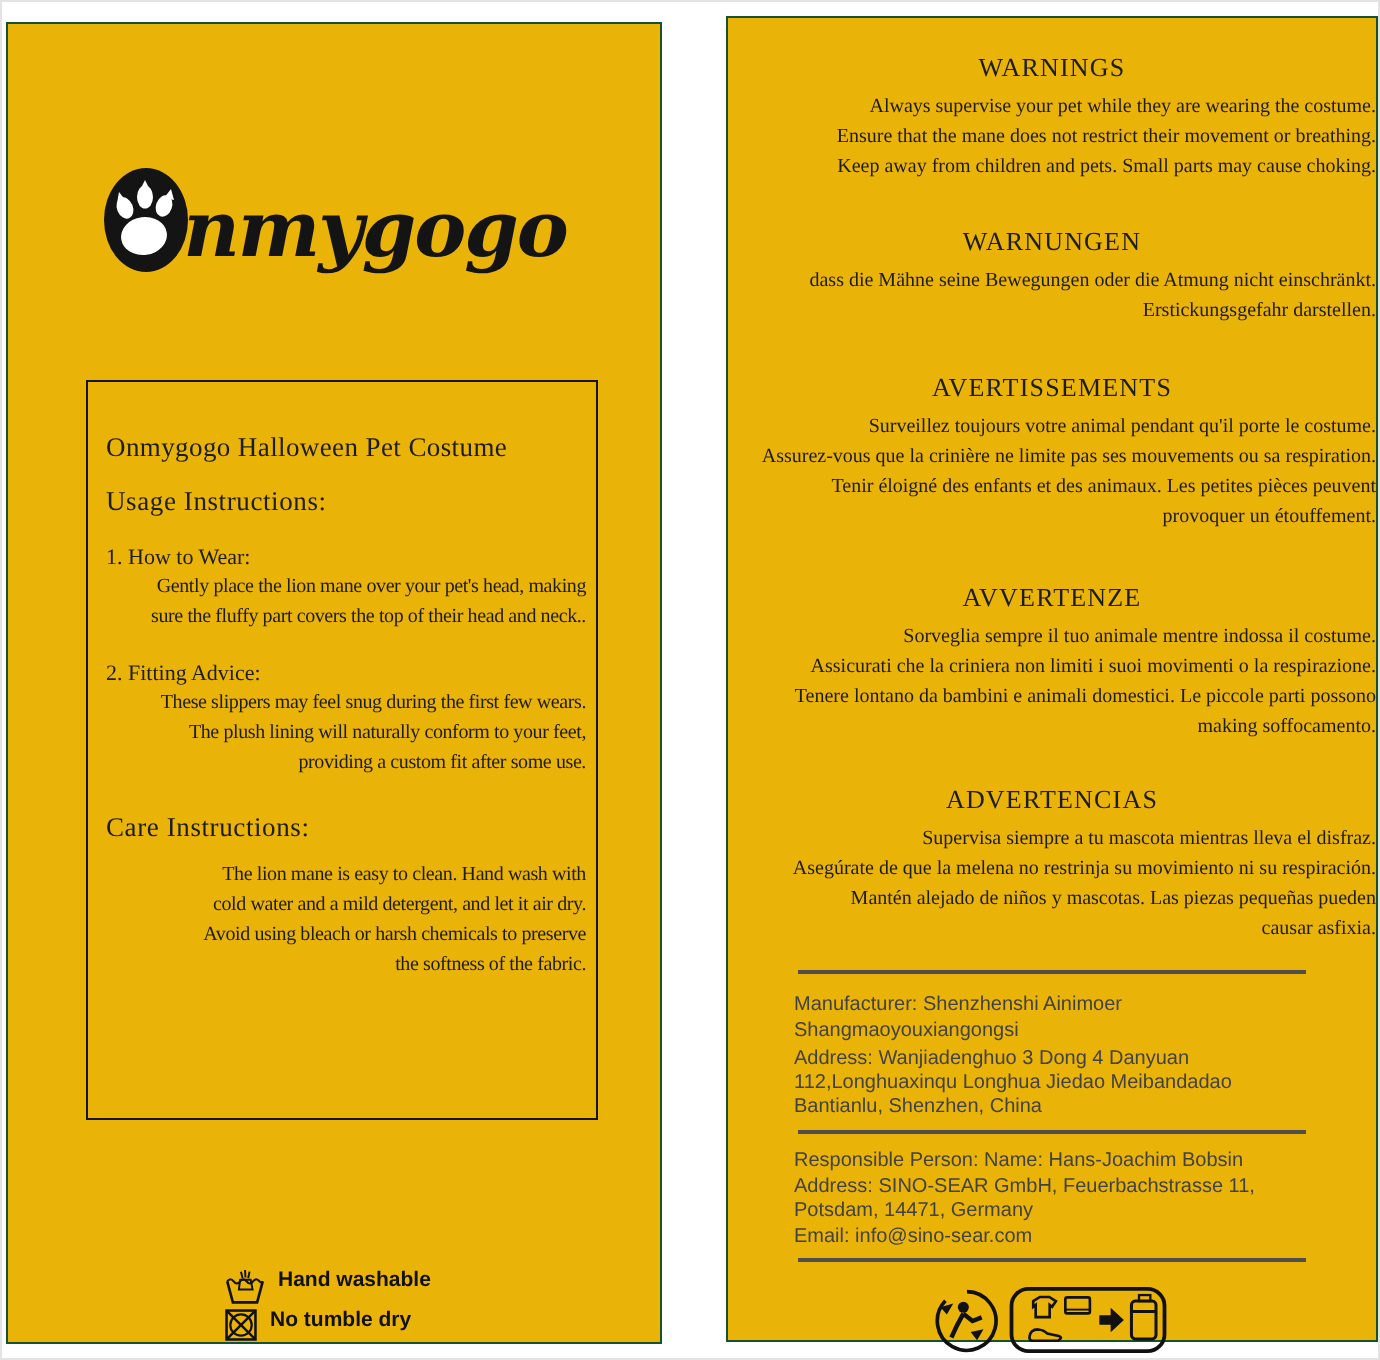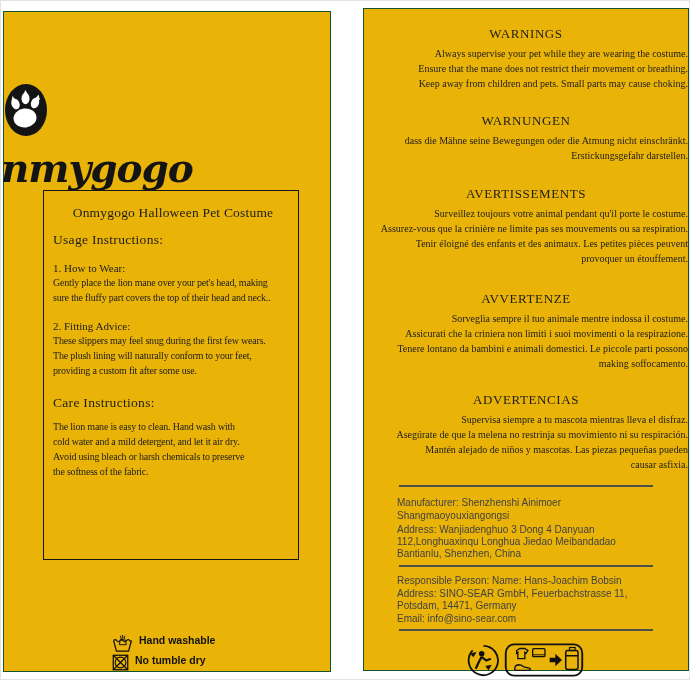--- a/index.html
+++ b/index.html
@@ -8,33 +8,33 @@
     position:relative; width:690px; height:680px; background:#fff;
     border:1px solid #e3e3e3; overflow:hidden;
     font-family:"Liberation Serif", serif; color:#1d1d1d;
   }
   .panel { position:absolute; background:#eab308; border:1px solid #14532d; }
   .panel-left  { left:2px;   top:10px; width:328px; height:661px; }
   .panel-right { left:362px; top:7px;  width:326px; height:663px; padding-top:17px; }
 
   
   .logo-row { position:absolute; top:71px; left:0; width:100%;
-    display:flex; justify-content:center; align-items:flex-start;flex-direction:column; }
+    display:flex; justify-content:center; align-items:flex-end; }
   .logo-text { font-family:"DejaVu Serif", serif; font-weight:bold; font-style:italic;
     font-size:39px; letter-spacing:-1px; color:#141414; margin-left:-3px; line-height:54px; }
 
   .instruction-box { position:absolute; left:39px; top:178px; width:256px; height:370px;
     border:1.5px solid #151515; padding:11px 5px 10px 9px; }
-  .box-title { font-size:13.5px; line-height:17px; text-align:center; margin-top:2px; letter-spacing:.2px; }
+  .box-title { font-size:13.5px; line-height:17px; margin-top:13px; letter-spacing:.2px; }
   .big-heading { font-size:13.5px; line-height:18px; letter-spacing:.3px; }
   .usage-heading { margin-top:10px; }
   .care-heading  { margin-top:16px; }
   .sub-heading { font-size:11px; line-height:14px; }
   .sub1 { margin-top:12px; } .sub2 { margin-top:14px; }
-  .bline { font-size:10px; line-height:15px; letter-spacing:-0.2px; white-space:nowrap; }
+  .bline { font-size:10px; line-height:15px; letter-spacing:-0.2px; white-space:nowrap;text-align:right; }
   .care-lines { margin-top:7px; }
 
   .care-symbols { position:absolute; left:108px; top:622px; }
   .care-row { display:flex; align-items:flex-start; gap:6px; height:20px; }
   .care-label { font-family:"Liberation Sans", sans-serif; font-weight:bold;
     font-size:10.5px; color:#111; }
   .csym { flex:0 0 auto; }
 
   
   .wsec { text-align:center; }

